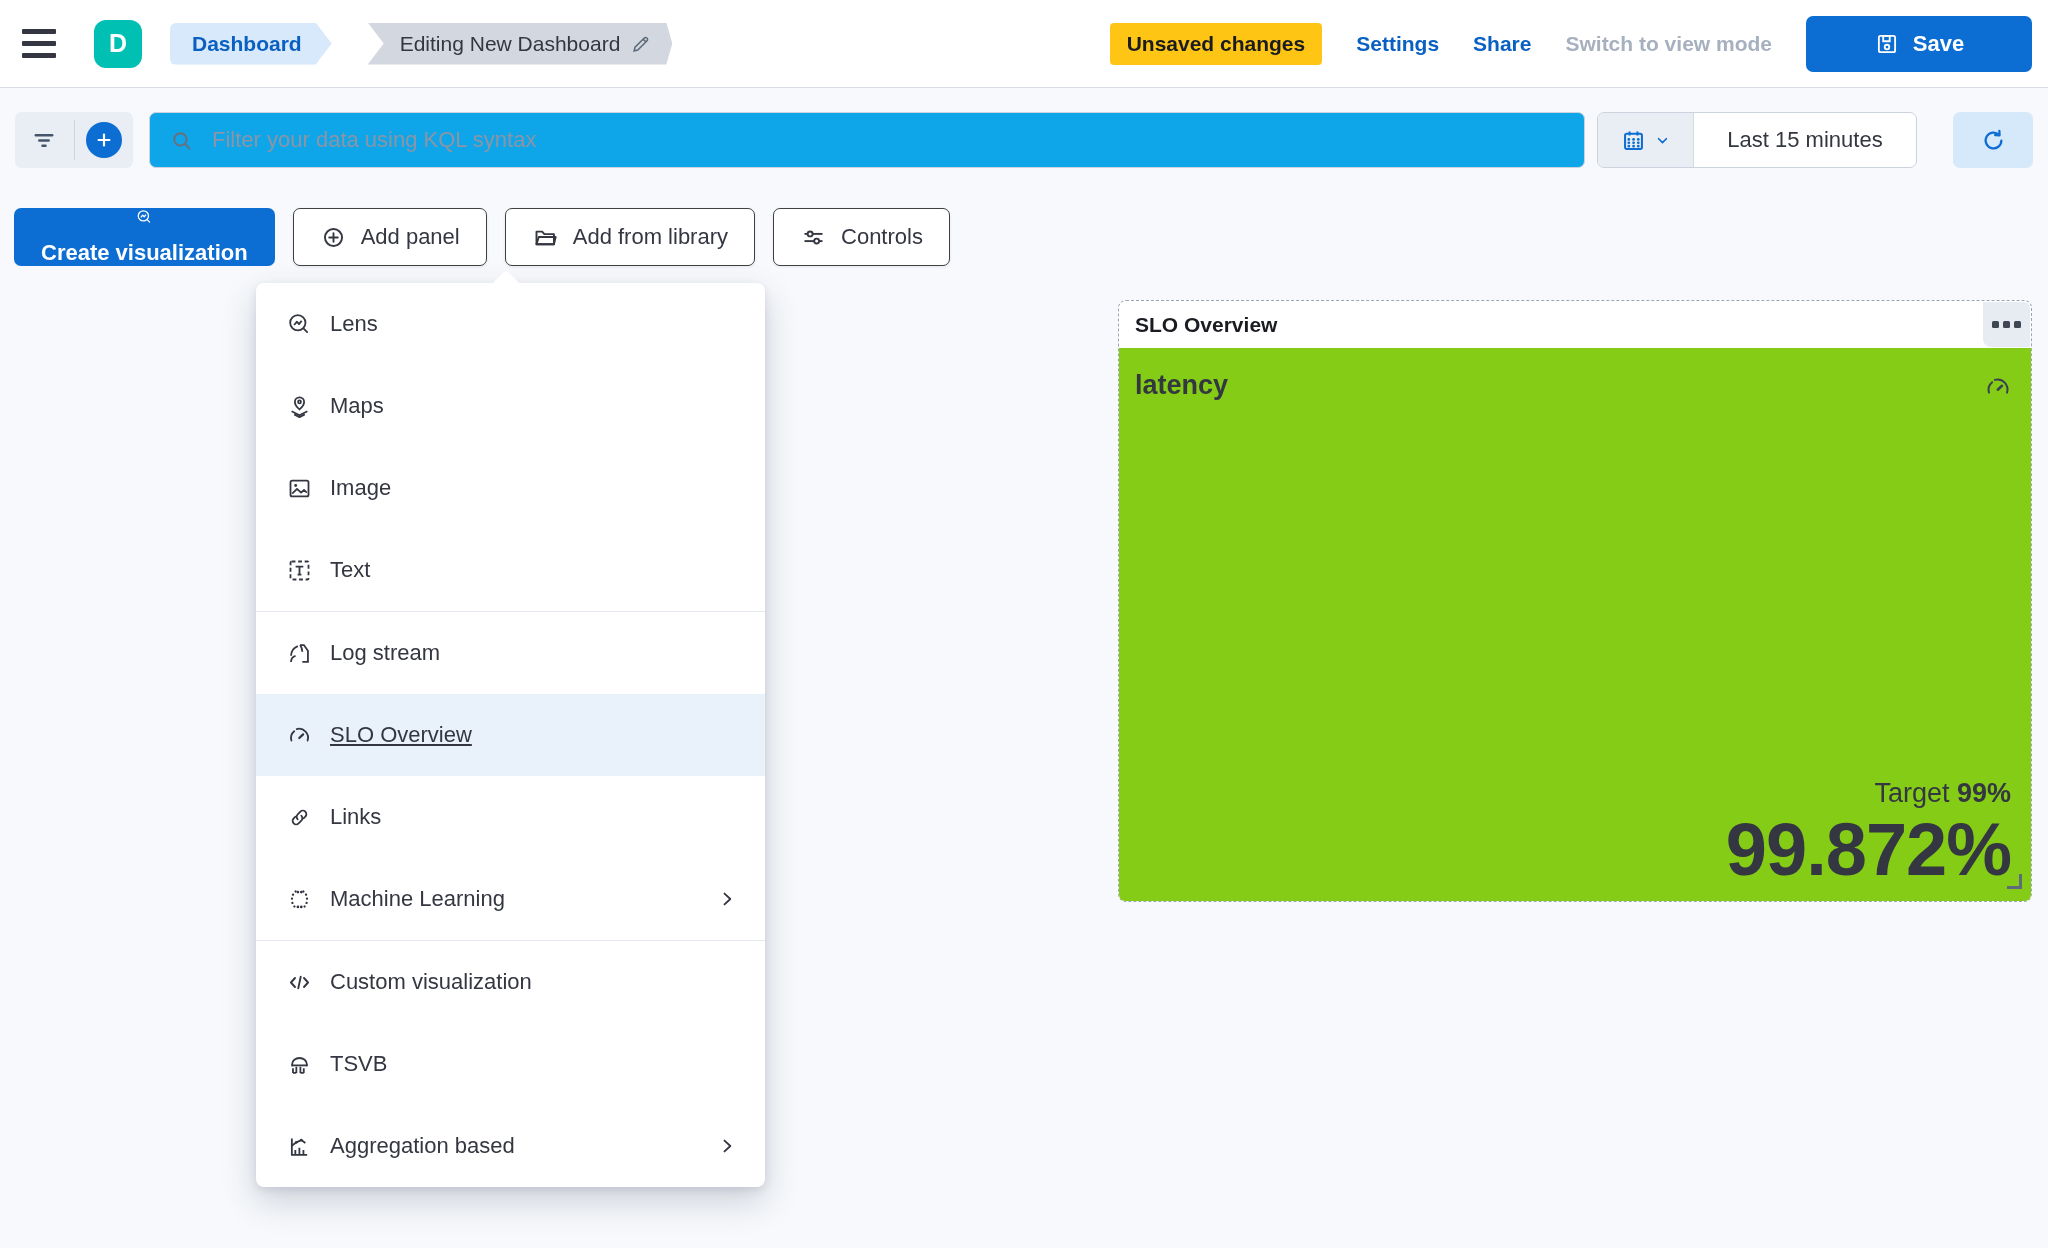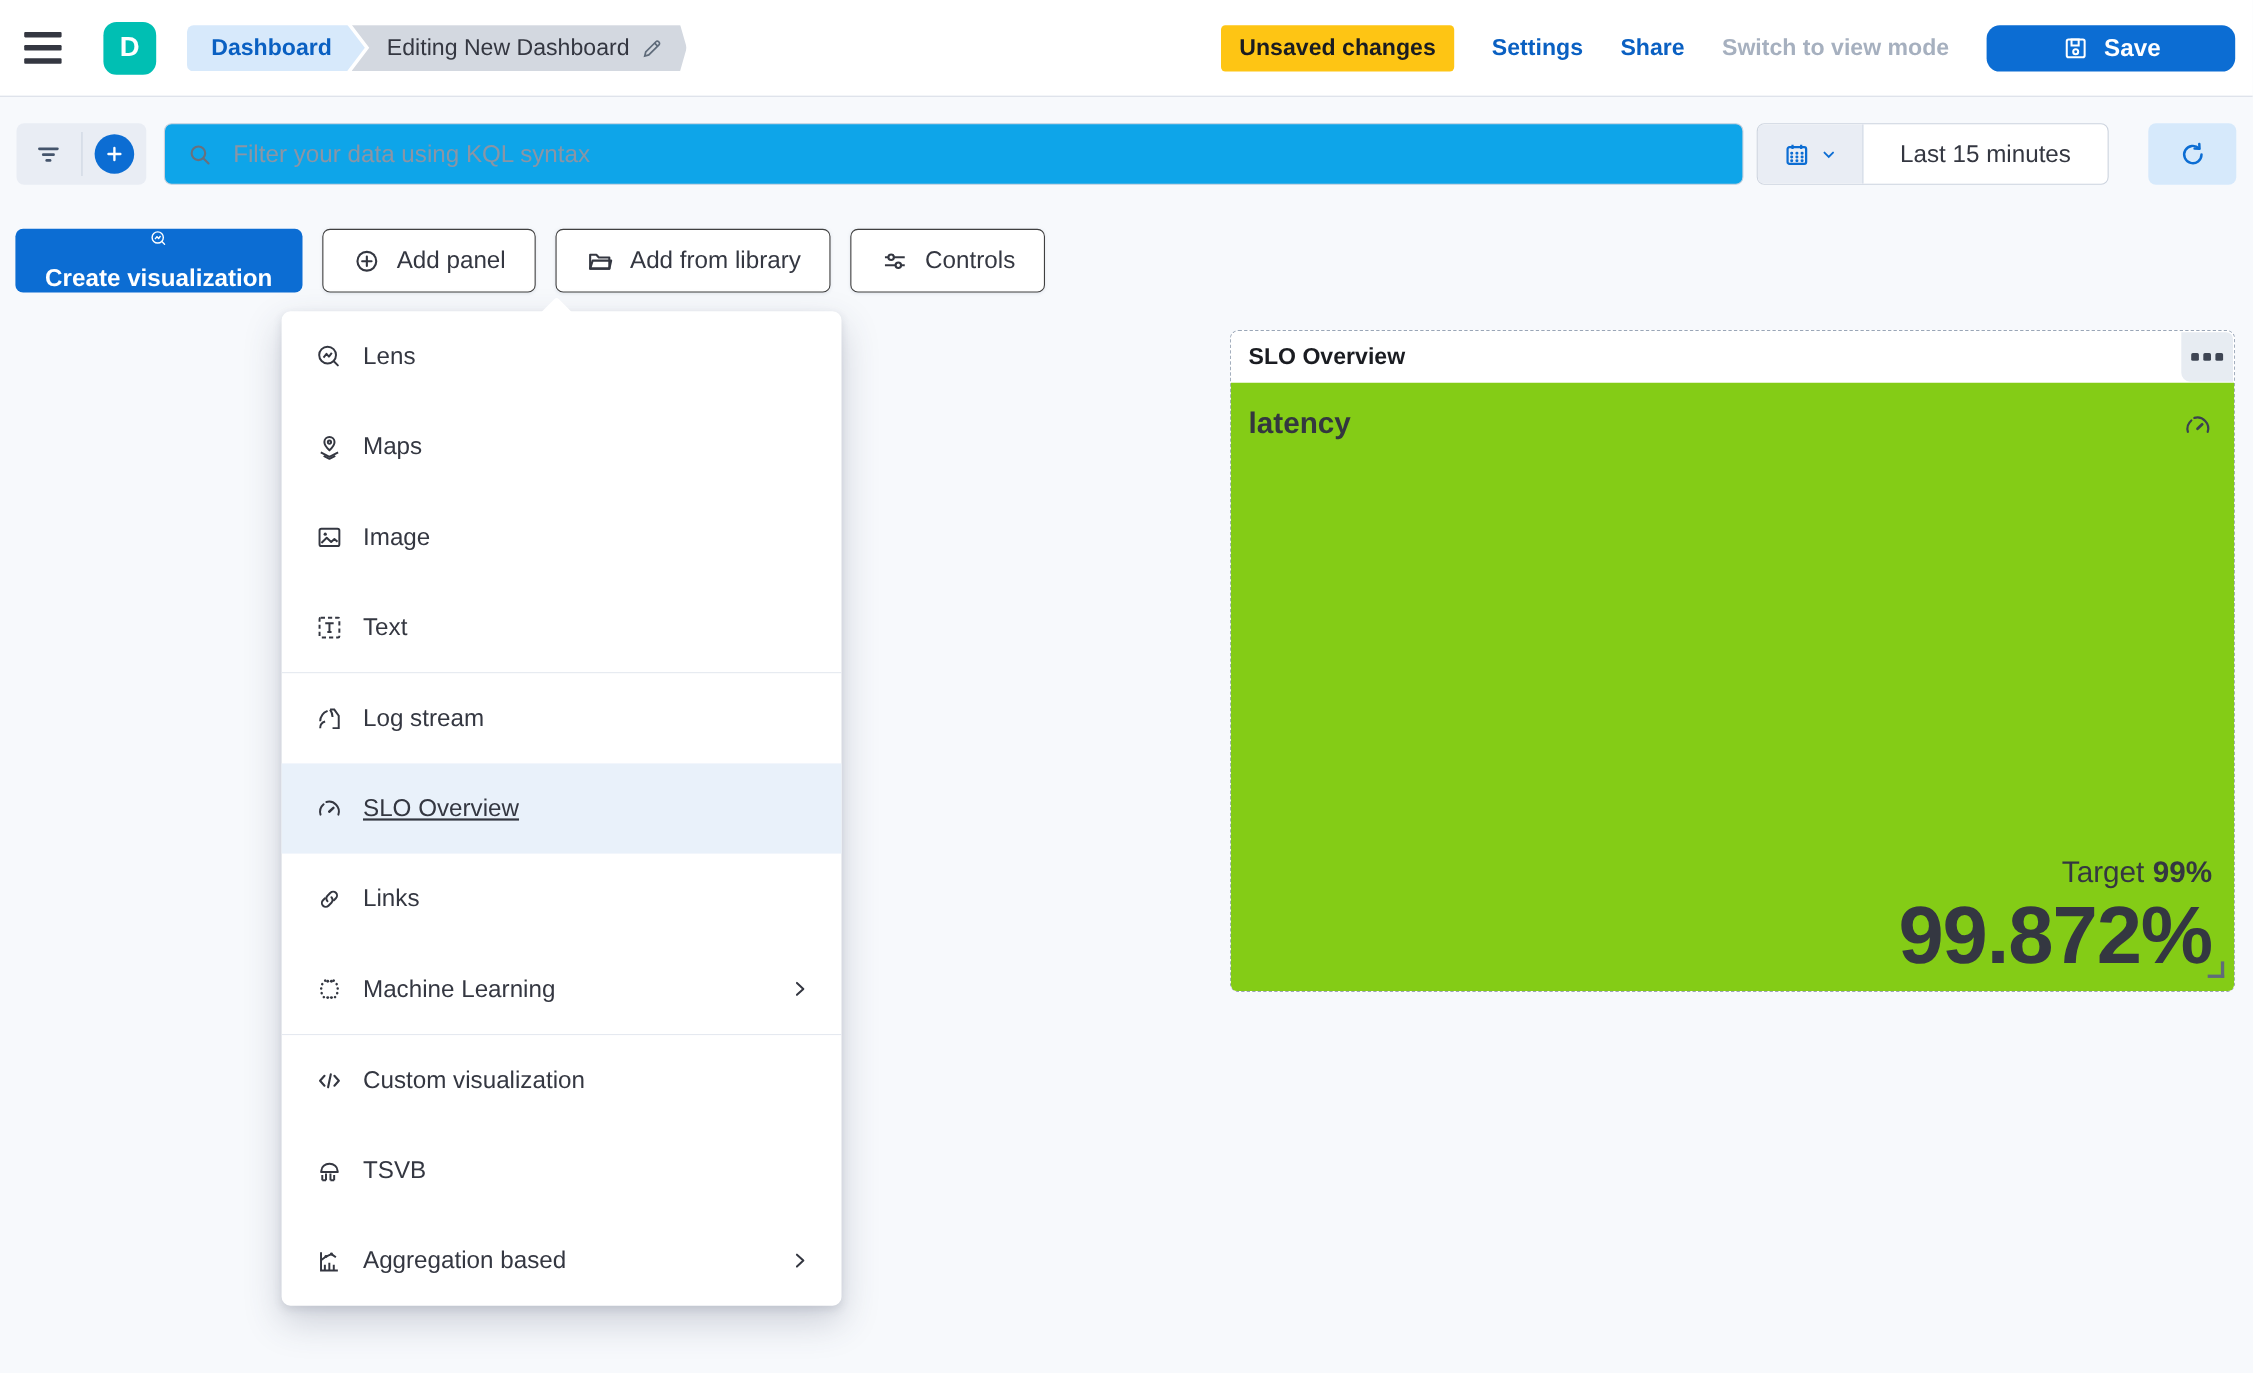--- a/index.html
+++ b/index.html
@@ -14,21 +14,21 @@
   .header {
     height:88px; background:#fff; border-bottom:1px solid #d7dce6;
     display:flex; align-items:center; padding:0 16px 0 22px; position:relative; z-index:10;
   }
   .hamburger { width:46px; height:46px; display:flex; flex-direction:column; justify-content:center; gap:7px; cursor:pointer; margin-right:26px; }
   .hamburger i { display:block; width:34px; height:5px; background:#343741; border-radius:1px; }
   .logo {
     width:48px; height:48px; border-radius:12px; background:#00bfb3; color:#fff;
     font-size:25px; font-weight:700; display:flex; align-items:center; justify-content:center; margin-right:28px;
   }
-  .crumbs { display:flex; align-items:center; height:42px; }
+  .crumbs { display:flex; align-items:center; height:42px;gap:48px; }
   .crumb-root {
     background:#d7e9fb; color:#0a60c2; font-size:21px; font-weight:600;
     height:42px; display:flex; align-items:center; padding:0 30px 0 22px;
     clip-path:polygon(0 0, calc(100% - 16px) 0, 100% 50%, calc(100% - 16px) 100%, 0 100%);
     border-radius:6px 0 0 6px;
   }
   .crumb-current {
     background:#d3d8e0; color:#343741; font-size:21px; height:42px;
     display:flex; align-items:center; gap:10px; padding:0 20px 0 32px; margin-left:-12px;
     clip-path:polygon(0 0, calc(100% - 6px) 0, 100% 50%, calc(100% - 6px) 100%, 0 100%, 16px 50%);
@@ -38,21 +38,21 @@
     background:#fec514; color:#1a1c21; font-size:21px; font-weight:700;
     padding:9px 17px; border-radius:4px; white-space:nowrap;
   }
   .hdr-link { font-size:21px; font-weight:600; color:#0a60c2; cursor:pointer; white-space:nowrap; }
   .hdr-link.disabled { color:#a6b0bf; cursor:default; }
   .btn-primary {
     background:#0c6dd3; color:#fff; border:none; border-radius:7px; cursor:pointer;
     font-family:inherit; font-size:22px; font-weight:600;
     display:flex; align-items:center; justify-content:center; gap:13px;
   }
-  .save-btn { width:226px; height:42px;border-radius:12px; }
+  .save-btn { width:226px; height:56px; }
 
   
   .filter-row { display:flex; align-items:center; padding:24px 15px 0 15px; }
   .btn-group {
     width:118px; height:56px; background:#e9edf4; border-radius:7px;
     display:flex; align-items:stretch; overflow:hidden; flex-shrink:0;
   }
   .btn-group > div { flex:1; display:flex; align-items:center; justify-content:center; cursor:pointer; }
   .btn-group .sep { flex:0 0 1px; background:#ccd4e0; margin:8px 0; cursor:default; }
   .plus-circle { width:36px; height:36px; border-radius:50%; background:#0c6dd3; color:#fff; display:flex; align-items:center; justify-content:center; }

